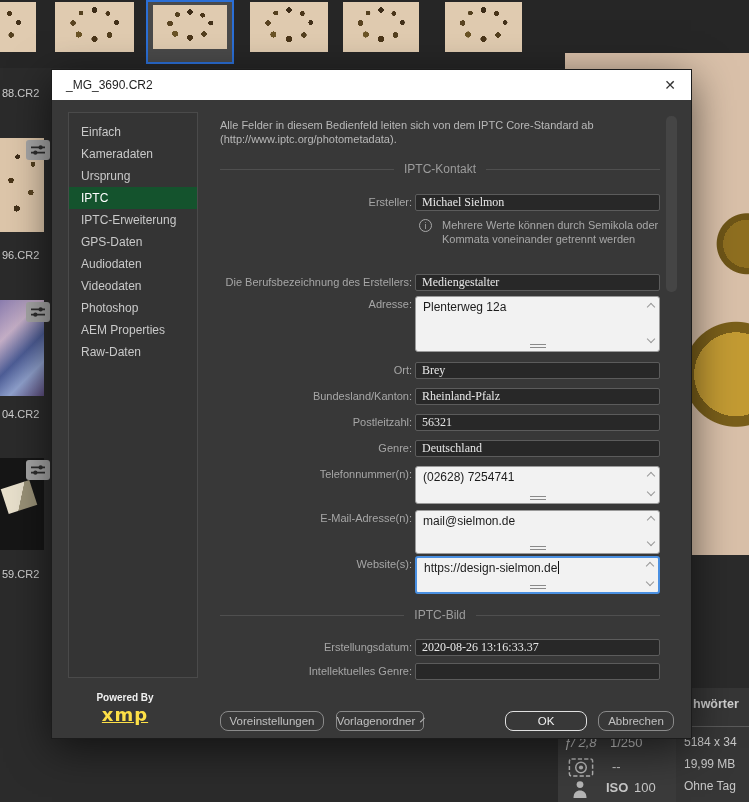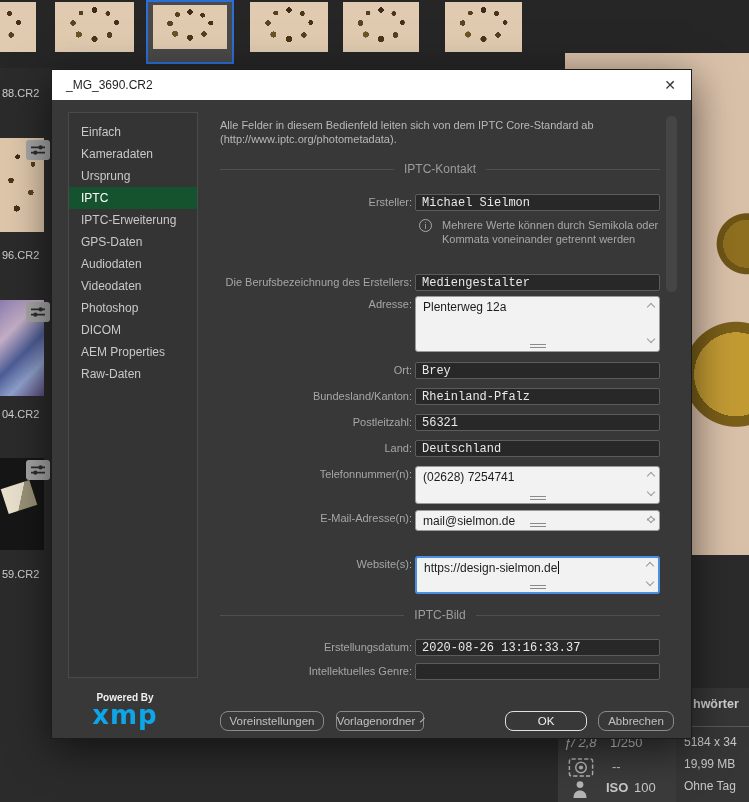--- a/index.html
+++ b/index.html
@@ -73,40 +73,40 @@
   .desc { position:absolute; left:168px; top:48px; width:420px; font-size:11px; line-height:14px; color:#b8b8b8; }
 
   .sect-header { position:absolute; left:168px; width:440px; height:14px; display:flex; align-items:center; }
   .sect-header .line { flex:1; height:1px; background:#4f4f4f; }
   .sect-header .sect-label { padding:0 10px; font-size:12px; color:#9c9c9c; }
 
   .row { position:absolute; left:168px; width:440px; }
   .flabel { position:absolute; left:0; width:192px; text-align:right; font-size:11px; color:#a6a6a6; line-height:17px; white-space:nowrap; }
   .dinput { position:absolute; left:195px; width:245px; height:17px; background:#282828;
     border:1px solid #5c5c5c; border-radius:2px; color:#e8e8e8; font-size:12px; padding:0 6px;
-    font-family:Liberation Mono, monospace; }
+    font-family:Liberation Serif, serif; }
   .lightbox { position:absolute; left:195px; width:245px; background:#f2f2f2; border:1px solid #9a9a9a;
     border-radius:3px; color:#1c1c1c; font-size:12px; }
   .lightbox.focused { border:2px solid #4a90e2; }
   .lightbox .val { position:absolute; left:7px; top:3px; white-space:nowrap; }
   .caret { display:inline-block; width:1px; height:13px; background:#111; vertical-align:-2px; margin-left:1px; }
   .chev { position:absolute; right:5px; width:6px; height:6px; border-right:1.5px solid #999; border-bottom:1.5px solid #999; }
   .chev.up { transform:rotate(-135deg); }
   .chev.down { transform:rotate(45deg); }
   .grip { position:absolute; left:50%; bottom:3px; width:16px; height:4px; margin-left:-8px;
     border-top:1px solid #8a8a8a; border-bottom:1px solid #8a8a8a; }
 
   .info-row { position:absolute; left:168px; width:440px; }
   .info-icon { position:absolute; left:199px; top:1px; width:13px; height:13px; border:1px solid #a8a8a8;
     border-radius:50%; color:#a8a8a8; font-size:9px; text-align:center; line-height:12px; }
   .info-text { position:absolute; left:222px; top:0; width:228px; font-size:11px; line-height:14px; color:#a8a8a8; }
 
   .xmp-block { position:absolute; left:18px; top:622px; width:110px; text-align:center; }
   .powered-by { font-size:10px; font-weight:bold; color:#f0f0f0; }
-  .xmp-logo { font-size:26px; font-weight:800; letter-spacing:1px; color:#0ea5e9; line-height:24px; font-family:"DejaVu Sans", sans-serif; }
+  .xmp-logo { font-size:18px; font-weight:800; letter-spacing:1px; color:#fde047; line-height:24px; font-family:"DejaVu Sans", sans-serif;text-decoration:underline; }
 
   .btn { position:absolute; top:641px; height:20px; border:1px solid #8a8a8a; border-radius:8px;
     background:transparent; color:#c0c0c0; font-size:11.5px; font-family:"Liberation Sans", sans-serif;
     display:flex; align-items:center; justify-content:center; }
   .btn.square { border-radius:5px; }
   .btn.primary { border:1px solid #e0e0e0; color:#f0f0f0; }
   .dd-chev { width:6px; height:6px; border-right:1.5px solid #b0b0b0; border-bottom:1.5px solid #b0b0b0;
     transform:rotate(45deg); margin-left:7px; margin-top:-3px; }
 
   .icon-svg { display:block; }
@@ -204,21 +204,20 @@
   <div class="sidebar">
     <div class="side-item">Einfach</div>
     <div class="side-item">Kameradaten</div>
     <div class="side-item">Ursprung</div>
     <div class="side-item selected">IPTC</div>
     <div class="side-item">IPTC-Erweiterung</div>
     <div class="side-item">GPS-Daten</div>
     <div class="side-item">Audiodaten</div>
     <div class="side-item">Videodaten</div>
     <div class="side-item">Photoshop</div>
-    <div class="side-item">DICOM</div>
     <div class="side-item">AEM Properties</div>
     <div class="side-item">Raw-Daten</div>
   </div>
 
   <div class="scroll-thumb"></div>
 
   <div class="desc">Alle Felder in diesem Bedienfeld leiten sich von dem IPTC Core-Standard ab (http://www.iptc.org/photometadata).</div>
 
   <div class="sect-header" style="top:92px;">
     <div class="line"></div>
@@ -260,37 +259,37 @@
     <label class="flabel">Bundesland/Kanton:</label>
     <input class="dinput" value="Rheinland-Pfalz" style="">
   </div>
 
   <div class="row" style="top:344px;">
     <label class="flabel">Postleitzahl:</label>
     <input class="dinput" value="56321" style="">
   </div>
 
   <div class="row" style="top:370px;">
-    <label class="flabel">Land:</label>
+    <label class="flabel">Genre:</label>
     <input class="dinput" value="Deutschland" style="">
   </div>
 
   <div class="row" style="top:396px;">
     <label class="flabel">Telefonnummer(n):</label>
     <div class="lightbox" style="height:38px;">
       <span class="val">(02628) 7254741</span>
       <span class="chev up" style="top:6px;"></span>
       <span class="chev down" style="bottom:8px;"></span>
       <span class="grip"></span>
     </div>
   </div>
 
   <div class="row" style="top:440px;">
     <label class="flabel">E-Mail-Adresse(n):</label>
-    <div class="lightbox" style="height:21px;">
+    <div class="lightbox" style="height:44px;">
       <span class="val">mail@sielmon.de</span>
       <span class="chev up" style="top:6px;"></span>
       <span class="chev down" style="bottom:8px;"></span>
       <span class="grip"></span>
     </div>
   </div>
 
   <div class="row" style="top:486px;">
     <label class="flabel">Website(s):</label>
     <div class="lightbox focused" style="height:38px;">

